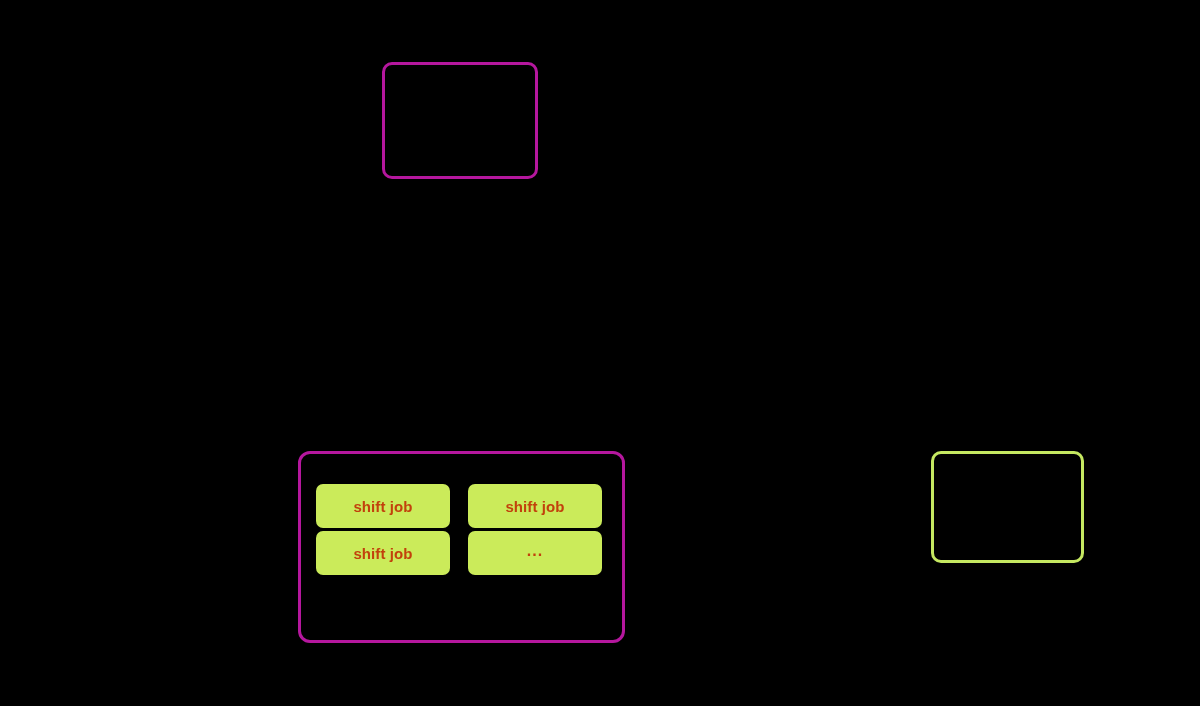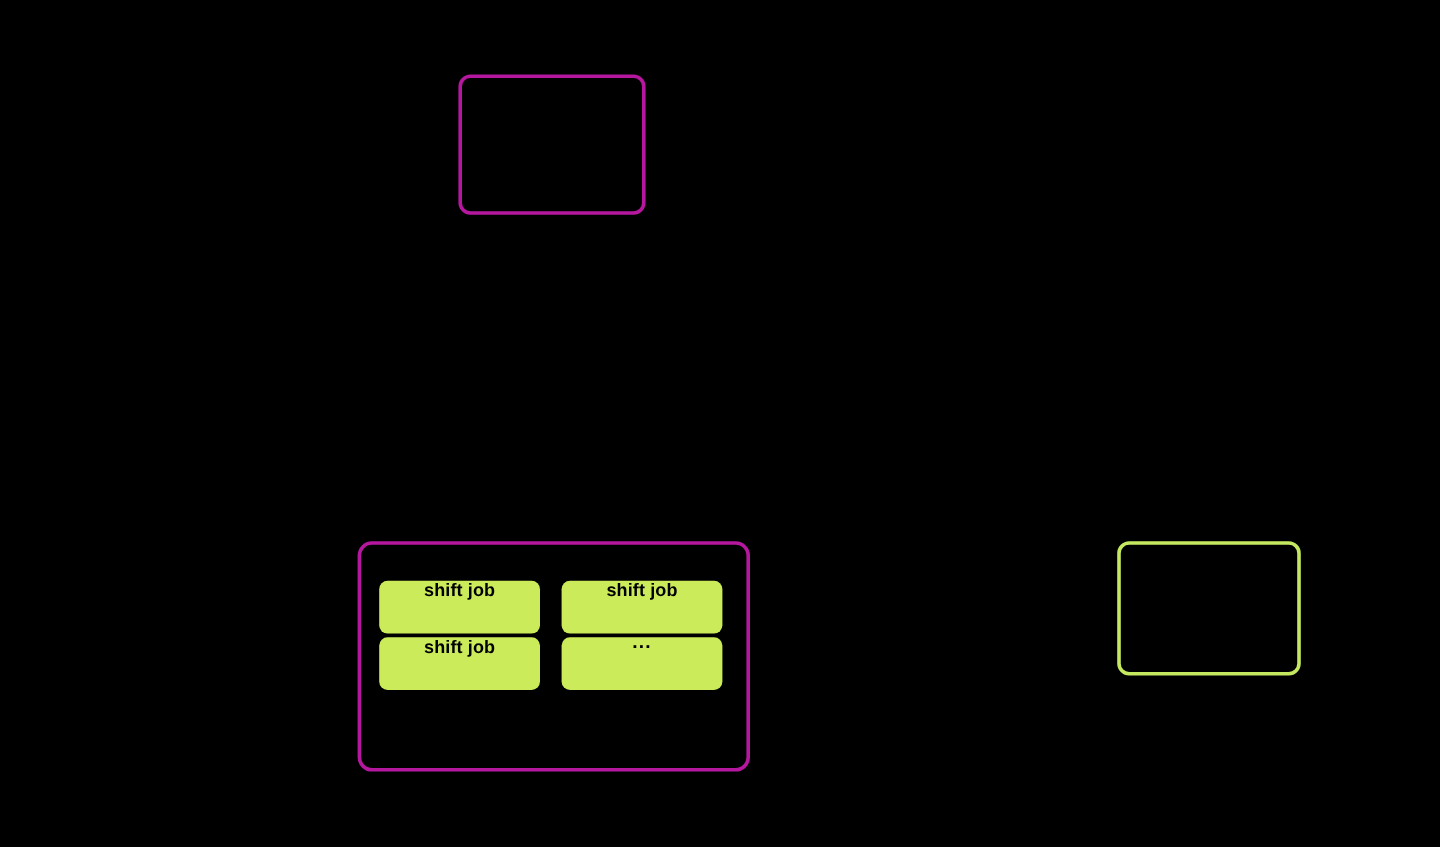--- a/index.html
+++ b/index.html
@@ -53,22 +53,23 @@
     grid-template-columns: 134px 134px;
     grid-auto-rows: 44px;
     column-gap: 18px;
     row-gap: 3px;
   }
 
   .pill {
     background: #cbeb5a;
     border-radius: 7px;
     display: flex;
+    align-items: center;
     justify-content: center;
-    color: #000000;
+    color: #c2410c;
     font-size: 15px;
     font-weight: bold;
     font-family: "Liberation Sans", sans-serif;
     letter-spacing: 0.1px;
     user-select: none;
     box-sizing: border-box;
     overflow: hidden;
     white-space: nowrap;
   }
   

